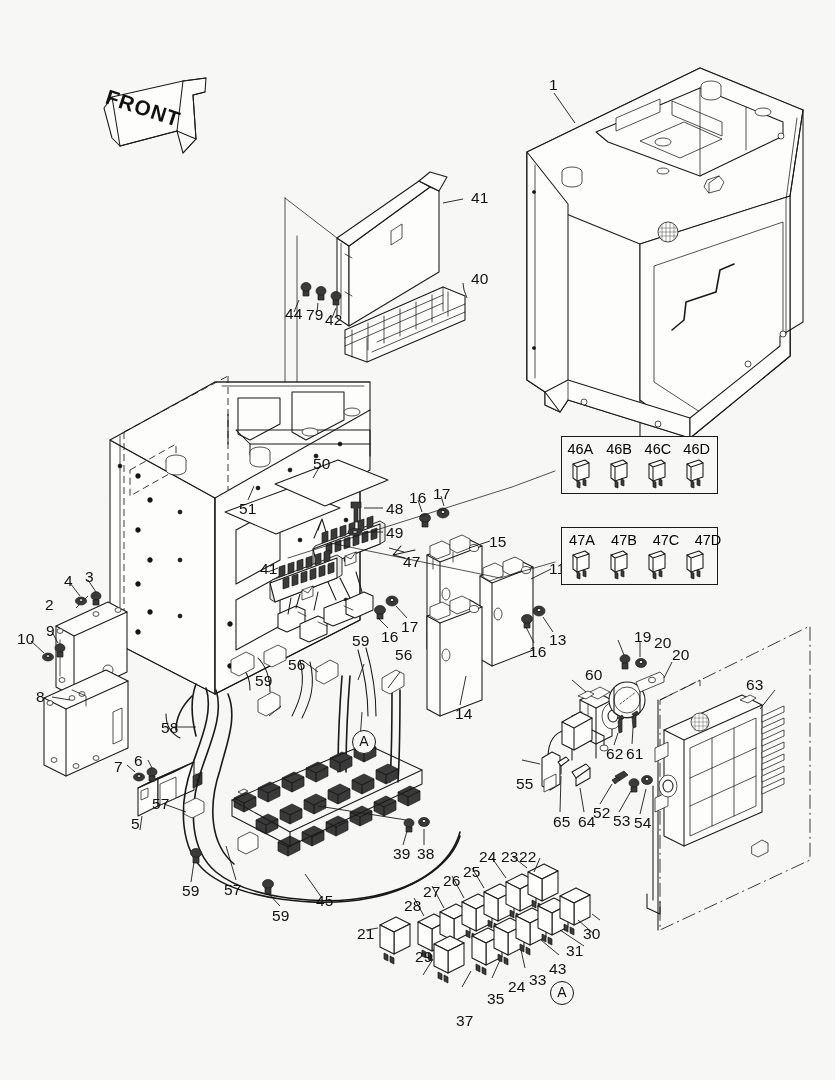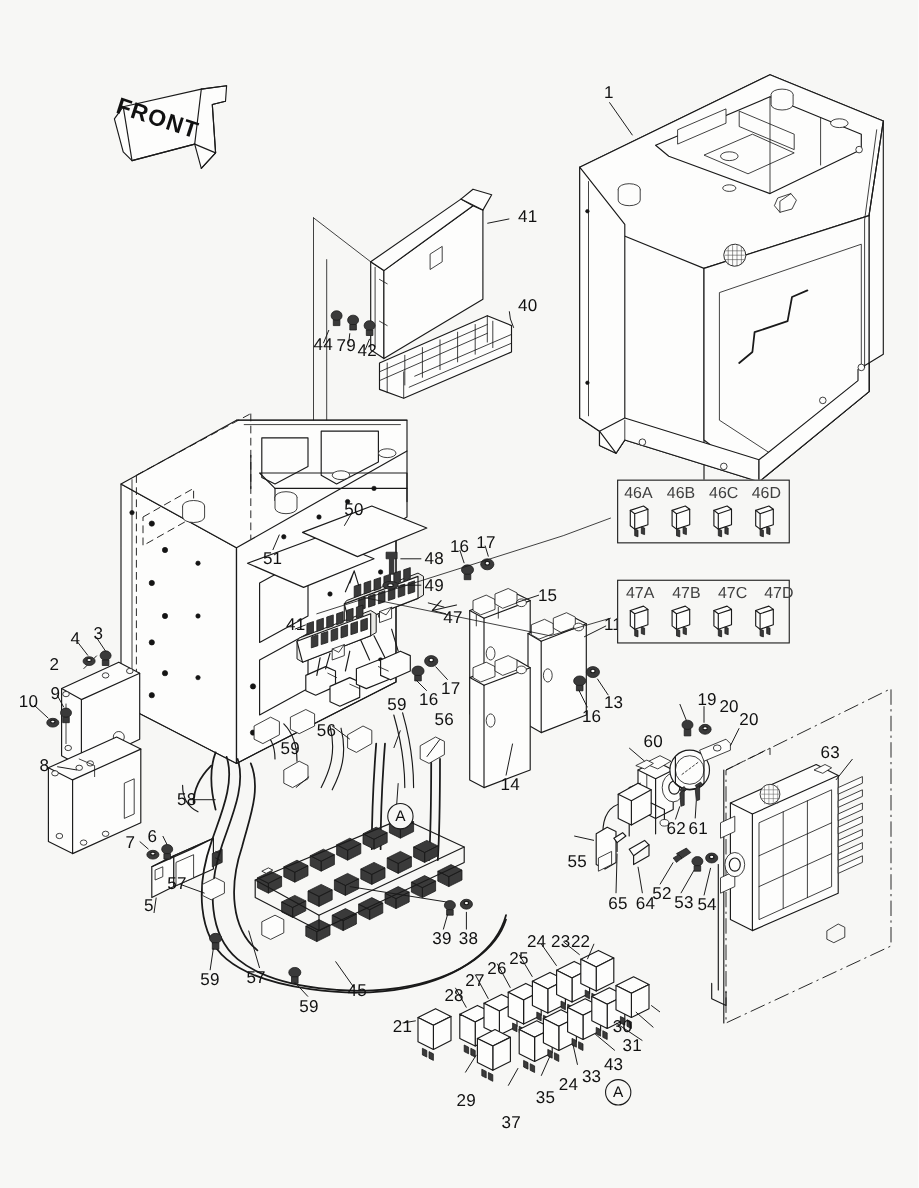--- a/index.html
+++ b/index.html
@@ -14,21 +14,21 @@
   .fg{fill:#e9e9e6;stroke:#1a1a1a;stroke-width:0.9;stroke-linejoin:round;}
   .fd{fill:#3a3a3a;stroke:#1a1a1a;stroke-width:0.7;stroke-linejoin:round;}
   .fk{fill:#141414;stroke:#141414;stroke-width:0.6;stroke-linejoin:round;}
   .dash{fill:none;stroke:#1a1a1a;stroke-width:0.85;stroke-dasharray:7 4;stroke-linejoin:round;}
   .dashdot{fill:none;stroke:#1a1a1a;stroke-width:0.85;stroke-dasharray:14 4 2 4;}
   .lead{fill:none;stroke:#1a1a1a;stroke-width:0.9;}
   .lbl{position:absolute;font-family:"Liberation Sans",sans-serif;font-size:15.5px;color:#111;
        white-space:nowrap;letter-spacing:0.2px;}
   .legbox{position:absolute;border:1.3px solid #1a1a1a;background:#f7f7f5;}
   .legrow{position:absolute;display:flex;}
-  .legcell{width:42px;text-align:center;font-size:14.5px;color:#404040;}
+  .legcell{width:42px;text-align:center;font-size:14.5px;color:#000000;}
   .circA{position:absolute;width:22px;height:22px;border:1.4px solid #1a1a1a;border-radius:50%;
          background:#f7f7f5;font-size:14px;color:#111;text-align:center;line-height:21px;}
   .frontword{position:absolute;font-size:21px;font-weight:bold;color:#111;letter-spacing:1px;}
 </style>
 </head>
 <body>
 
 <div id="page">
 
 <svg viewBox="0 0 835 1080">
@@ -817,28 +817,28 @@
 <div class="lbl" style="left:417px;top:845px">38</div>
 
 <div class="lbl" style="left:357px;top:925px">21</div>
 <div class="lbl" style="left:404px;top:897px">28</div>
 <div class="lbl" style="left:423px;top:883px">27</div>
 <div class="lbl" style="left:443px;top:872px">26</div>
 <div class="lbl" style="left:463px;top:863px">25</div>
 <div class="lbl" style="left:479px;top:848px">24</div>
 <div class="lbl" style="left:501px;top:848px">23</div>
 <div class="lbl" style="left:519px;top:848px">22</div>
-<div class="lbl" style="left:557px;top:925px">30</div>
+<div class="lbl" style="left:583px;top:925px">30</div>
 <div class="lbl" style="left:566px;top:942px">31</div>
 <div class="lbl" style="left:549px;top:960px">43</div>
 <div class="lbl" style="left:529px;top:971px">33</div>
 <div class="lbl" style="left:508px;top:978px">24</div>
 <div class="lbl" style="left:487px;top:990px">35</div>
 <div class="lbl" style="left:456px;top:1012px">37</div>
-<div class="lbl" style="left:415px;top:992px">29</div>
+<div class="lbl" style="left:415px;top:948px">29</div>
 
 <div class="lbl" style="left:634px;top:628px">19</div>
 <div class="lbl" style="left:654px;top:634px">20</div>
 <div class="lbl" style="left:672px;top:646px">20</div>
 <div class="lbl" style="left:585px;top:666px">60</div>
 <div class="lbl" style="left:606px;top:745px">62</div>
 <div class="lbl" style="left:626px;top:745px">61</div>
 <div class="lbl" style="left:746px;top:676px">63</div>
 <div class="lbl" style="left:516px;top:775px">55</div>
 <div class="lbl" style="left:553px;top:813px">65</div>

